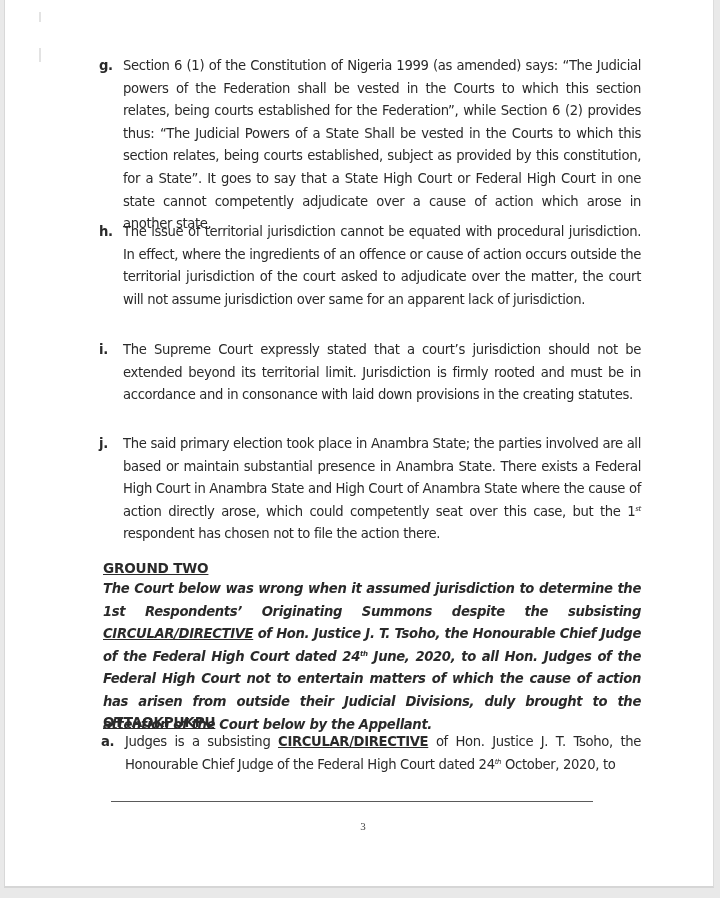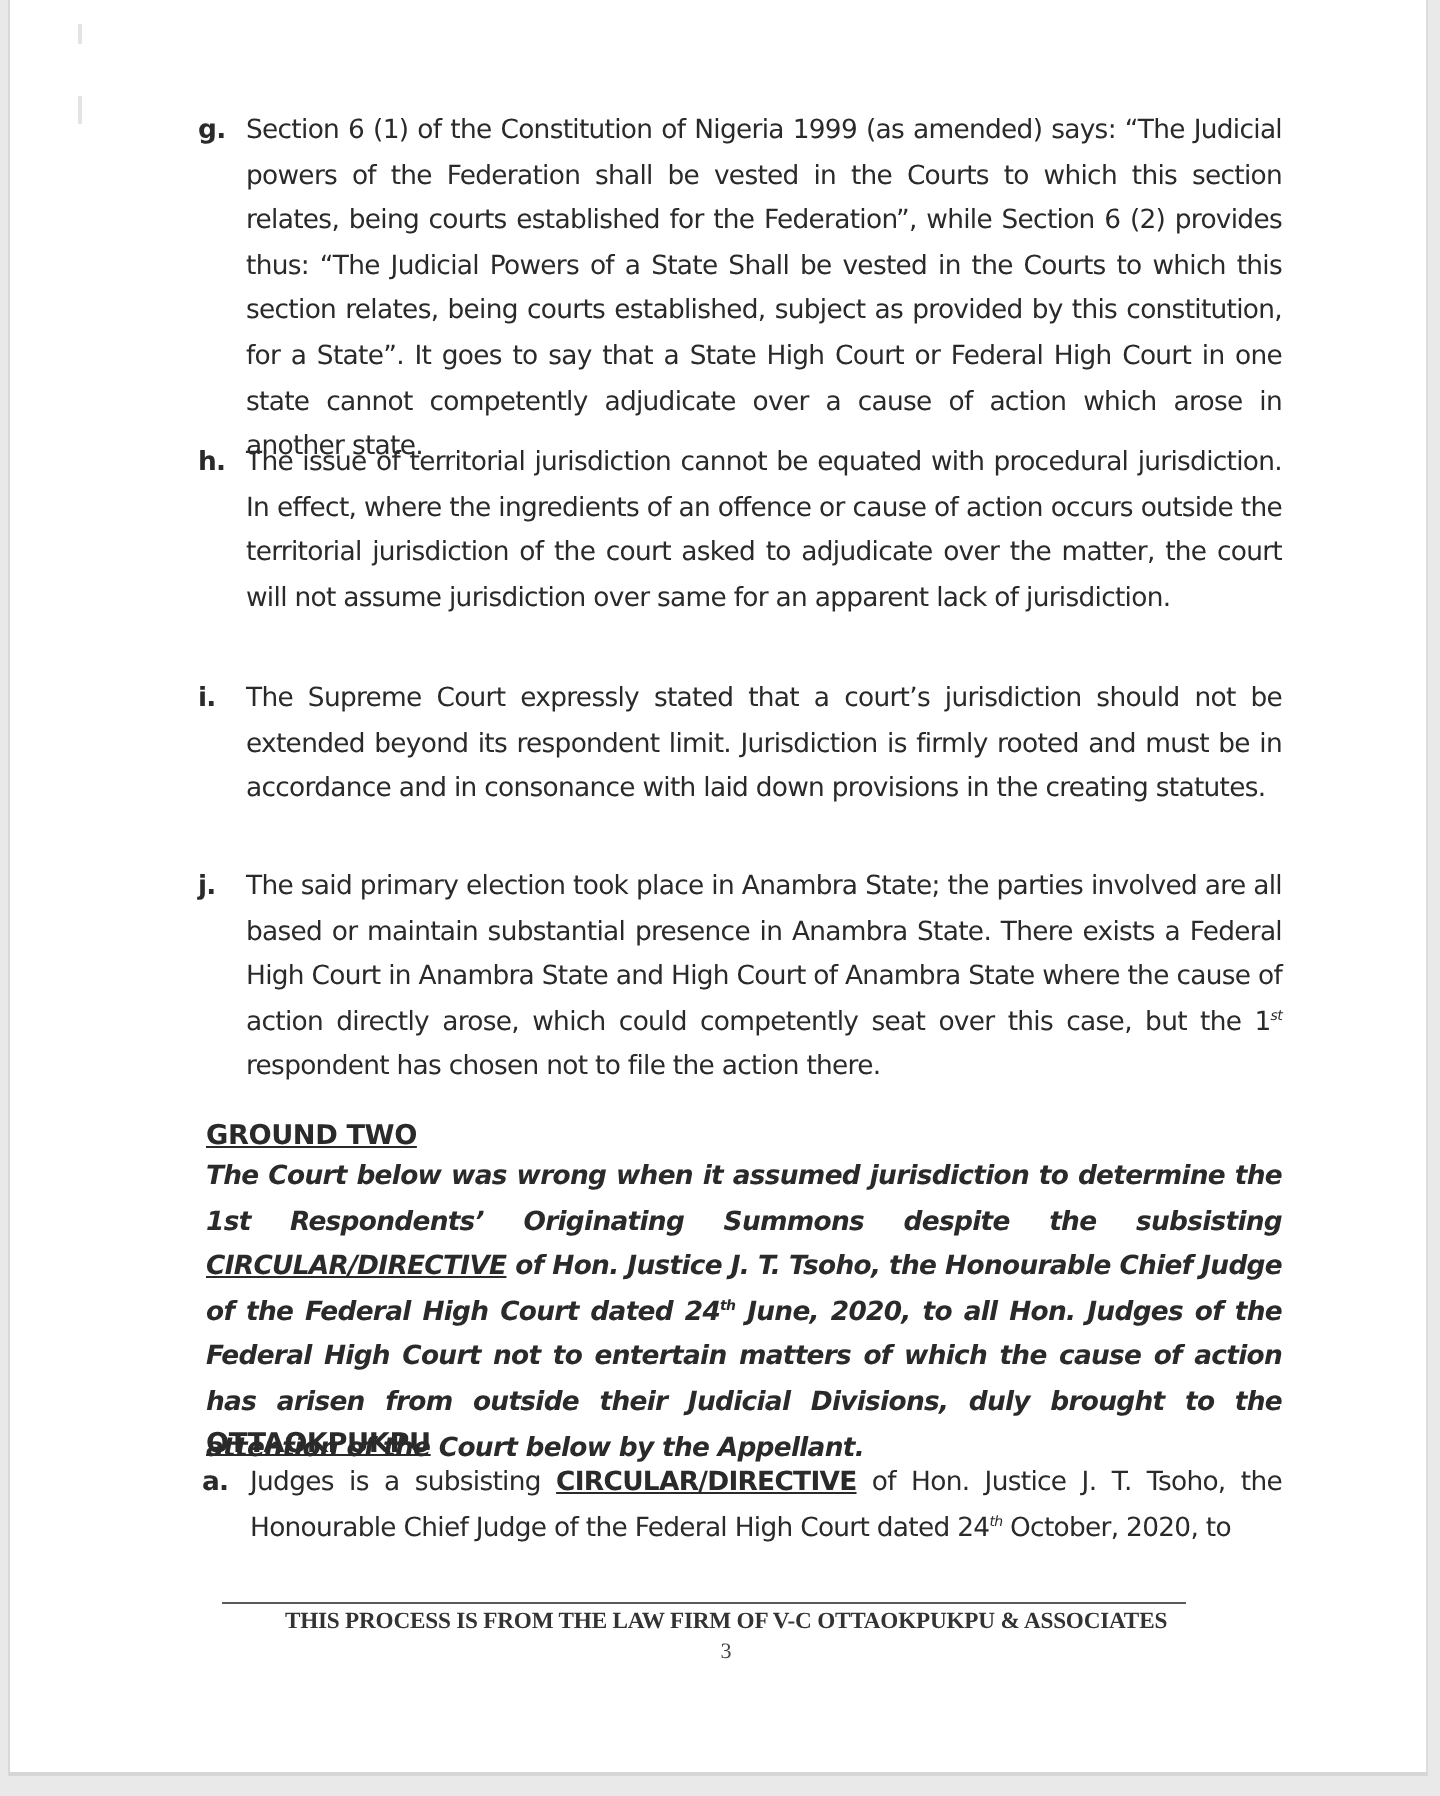--- a/index.html
+++ b/index.html
@@ -80,33 +80,32 @@
     <div class="item-text">Section 6 (1) of the Constitution of Nigeria 1999 (as amended) says: “The Judicial powers of the Federation shall be vested in the Courts to which this section relates, being courts established for the Federation”, while Section 6 (2) provides thus: “The Judicial Powers of a State Shall be vested in the Courts to which this section relates, being courts established, subject as provided by this constitution, for a State”. It goes to say that a State High Court or Federal High Court in one state cannot competently adjudicate over a cause of action which arose in another state.</div>
   </div>
 
   <div class="list-item body-font" style="top:221px;">
     <span class="marker">h.</span>
     <div class="item-text">The issue of territorial jurisdiction cannot be equated with procedural jurisdiction. In effect, where the ingredients of an offence or cause of action occurs outside the territorial jurisdiction of the court asked to adjudicate over the matter, the court will not assume jurisdiction over same for an apparent lack of jurisdiction.</div>
   </div>
 
   <div class="list-item body-font" style="top:339px;">
     <span class="marker">i.</span>
-    <div class="item-text">The Supreme Court expressly stated that a court’s jurisdiction should not be extended beyond its respondent limit. Jurisdiction is firmly rooted and must be in accordance and in consonance with laid down provisions in the creating statutes.</div>
+    <div class="item-text">The Supreme Court expressly stated that a court’s jurisdiction should not be extended beyond its territorial limit. Jurisdiction is firmly rooted and must be in accordance and in consonance with laid down provisions in the creating statutes.</div>
   </div>
 
   <div class="list-item body-font" style="top:433px;">
     <span class="marker">j.</span>
     <div class="item-text"><span>The said primary election took place in Anambra State; the parties involved are all based or maintain substantial presence in Anambra State. There exists a Federal High Court in Anambra State and High Court of Anambra State where the cause of action directly arose, which could competently seat over this case, but the 1</span><sup>st</sup><span> respondent has chosen not to file the action there.</span></div>
   </div>
 
   <div class="heading body-font" style="top:557px;">GROUND TWO</div>
   <div class="ground-para body-font" style="top:578px;"><span>The Court below was wrong when it assumed jurisdiction to determine the 1st Respondents’ Originating Summons despite the subsisting </span><span class="ul">CIRCULAR/DIRECTIVE</span><span> of Hon. Justice J. T. Tsoho, the Honourable Chief Judge of the Federal High Court dated 24</span><sup>th</sup><span> June, 2020, to all Hon. Judges of the Federal High Court not to entertain matters of which the cause of action has arisen from outside their Judicial Divisions, duly brought to the attention of the Court below by the Appellant.</span></div>
 
   <div class="heading body-font" style="top:711px;">OTTAOKPUKPU</div>
   <div class="list-item body-font" style="top:731px; left:96px; width:540px;">
     <span class="marker">a.</span>
     <div class="item-text"><span>Judges is a subsisting </span><span class="ul b">CIRCULAR/DIRECTIVE</span><span> of Hon. Justice J. T. Tsoho, the Honourable Chief Judge of the Federal High Court dated 24</span><sup>th</sup><span> October, 2020, to</span></div>
   </div>
 
   <div class="footer-line"></div>
-  <div class="footer-text">THIS PROCESS IS FROM THE LAW FIRM OF V-C OTTAOKPUKPU &amp; ASSOCIATES</div>
   <div class="page-num">3</div>
 </div>
 
 </body></html>

